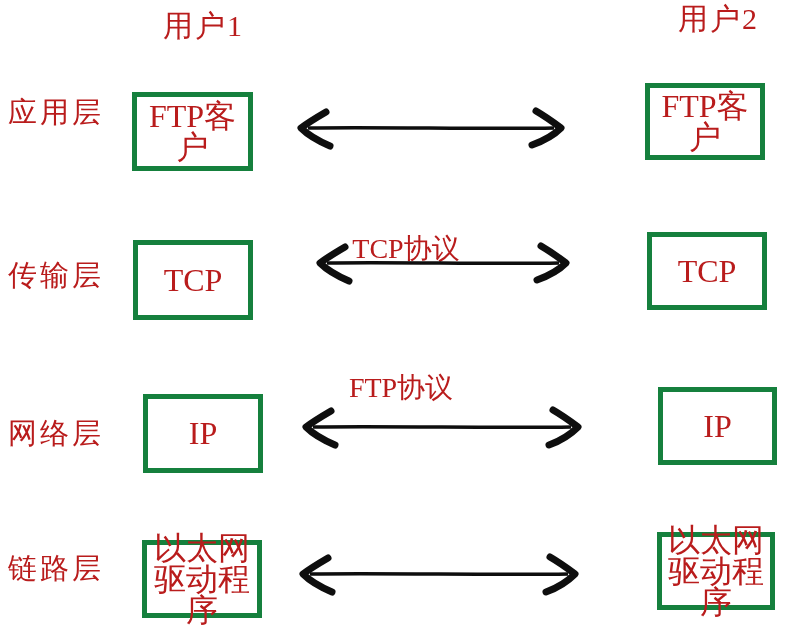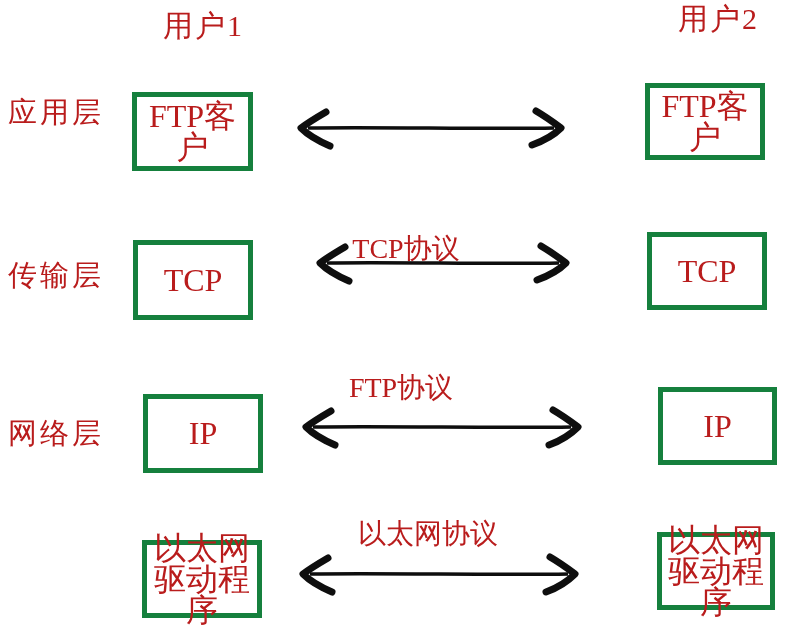--- a/index.html
+++ b/index.html
@@ -94,23 +94,23 @@
   <div class="layer-label" style="top:386px;margin-top:30px;">网络层</div>
   <div class="box" style="left:143px; top:394px; width:120px; height:79px;">IP</div>
   <div class="proto-label" style="left:291px; top:372px;">FTP协议</div>
   <svg class="arrow" style="left:299px; top:404px; width:286px;" viewBox="0 0 286 46" preserveAspectRatio="none">
     <path class="shaft" d="M14 23 C 85 21.8, 200 24.2, 272 23"></path>
     <path class="head" d="M32 7 C 20 14, 11 20, 7 23 C 12 28, 22 35, 36 41"></path>
     <path class="head" d="M254 6 C 266 13, 275 20, 279 23 C 274 28, 264 36, 250 41"></path>
   </svg>
   <div class="box" style="left:658px; top:387px; width:119px; height:78px;">IP</div>
 
+  <div class="layer-label" style="top:551px;">链路层</div>
   <div class="box" style="left:142px; top:540px; width:120px; height:78px;">以太网
 驱动程序</div>
-  <div class="proto-label" style="left:318px; top:518px;">以太网协议</div>
   <svg class="arrow" style="left:296px; top:551px; width:286px;" viewBox="0 0 286 46" preserveAspectRatio="none">
     <path class="shaft" d="M14 23 C 85 21.8, 200 24.2, 272 23"></path>
     <path class="head" d="M32 7 C 20 14, 11 20, 7 23 C 12 28, 22 35, 36 41"></path>
     <path class="head" d="M254 6 C 266 13, 275 20, 279 23 C 274 28, 264 36, 250 41"></path>
   </svg>
   <div class="box" style="left:657px; top:532px; width:118px; height:78px;">以太网
 驱动程序</div>
 
 </div>
 

